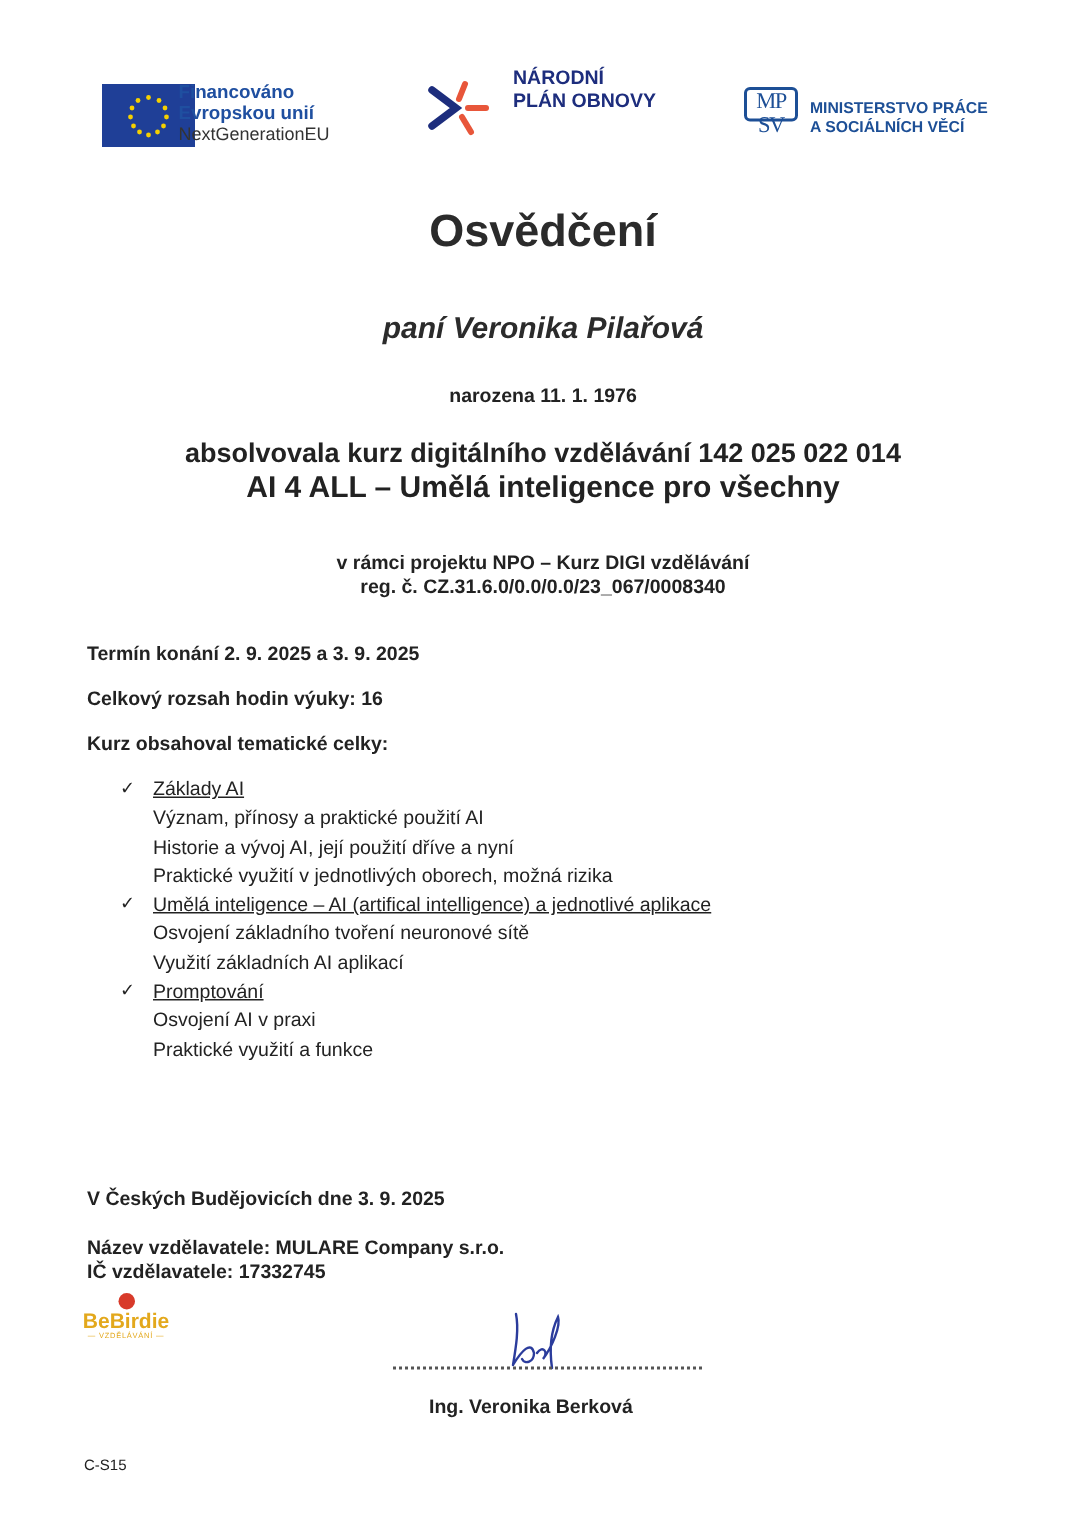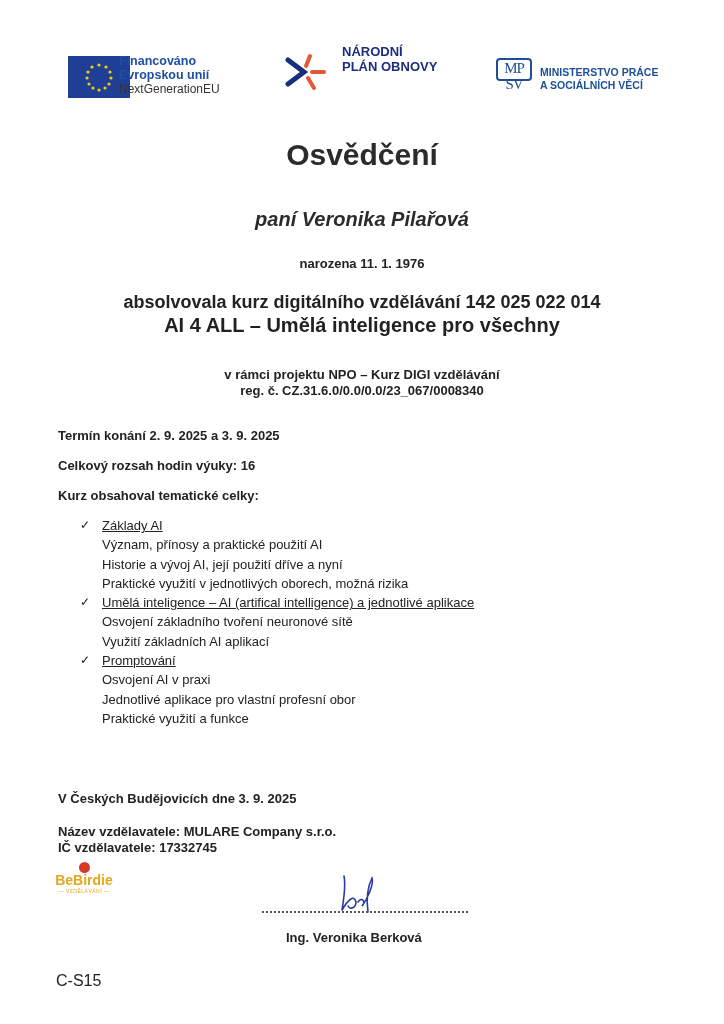--- a/index.html
+++ b/index.html
@@ -32,21 +32,21 @@
   .check { width:22px; font-size:12px; }
   .topic-title { text-decoration:underline; }
   .sub { padding-left:22px; }
   .sig-line { left:262px; top:911px; width:206px; border-top:2px dotted #555; }
   .sig-svg { left:334px; top:872px; width:50px; height:44px; }
   .signer { left:286px; top:930px; font-weight:bold; font-size:13px; }
   .bebirdie { left:54px; top:862px; width:60px; text-align:center; }
   .bb-dot { width:11px; height:11px; border-radius:50%; background:#d83a2a; margin:0 auto; }
   .bb-name { font-size:14px; font-weight:bold; color:#e3a81c; line-height:15px; }
   .bb-sub { font-size:5px; color:#e3a81c; letter-spacing:0.5px; }
-  .code { left:56px; top:972px; font-size:16px; }
+  .code { left:56px; top:972px; font-size:10px; }
 </style>
 </head>
 <body>
 
 <div class="abs eu-flag">
   <svg width="62" height="42" viewBox="0 0 62 42">
     <g fill="#f5d000">
       <circle cx="31" cy="9" r="1.6"></circle>
         <circle cx="38" cy="11" r="1.6"></circle>
         <circle cx="42" cy="16" r="1.6"></circle>
@@ -121,21 +121,20 @@
     </div>
     <div class="sub">Osvojení základního tvoření neuronové sítě</div>
     <div class="sub">Využití základních AI aplikací</div>
   </div>
   <div>
     <div class="topic-head">
       <span class="check">✓</span>
       <span class="topic-title">Promptování</span>
     </div>
     <div class="sub">Osvojení AI v praxi</div>
-    <div class="sub">Jednotlivé aplikace pro vlastní profesní obor</div>
     <div class="sub">Praktické využití a funkce</div>
   </div>
 </div>
 
 <div class="abs lbl" style="top:791px">V Českých Budějovicích dne 3. 9. 2025</div>
 <div class="abs lbl" style="top:824px">Název vzdělavatele: MULARE Company s.r.o.</div>
 <div class="abs lbl" style="top:840px">IČ vzdělavatele: 17332745</div>
 
 <div class="abs bebirdie">
   <div class="bb-dot"></div>

